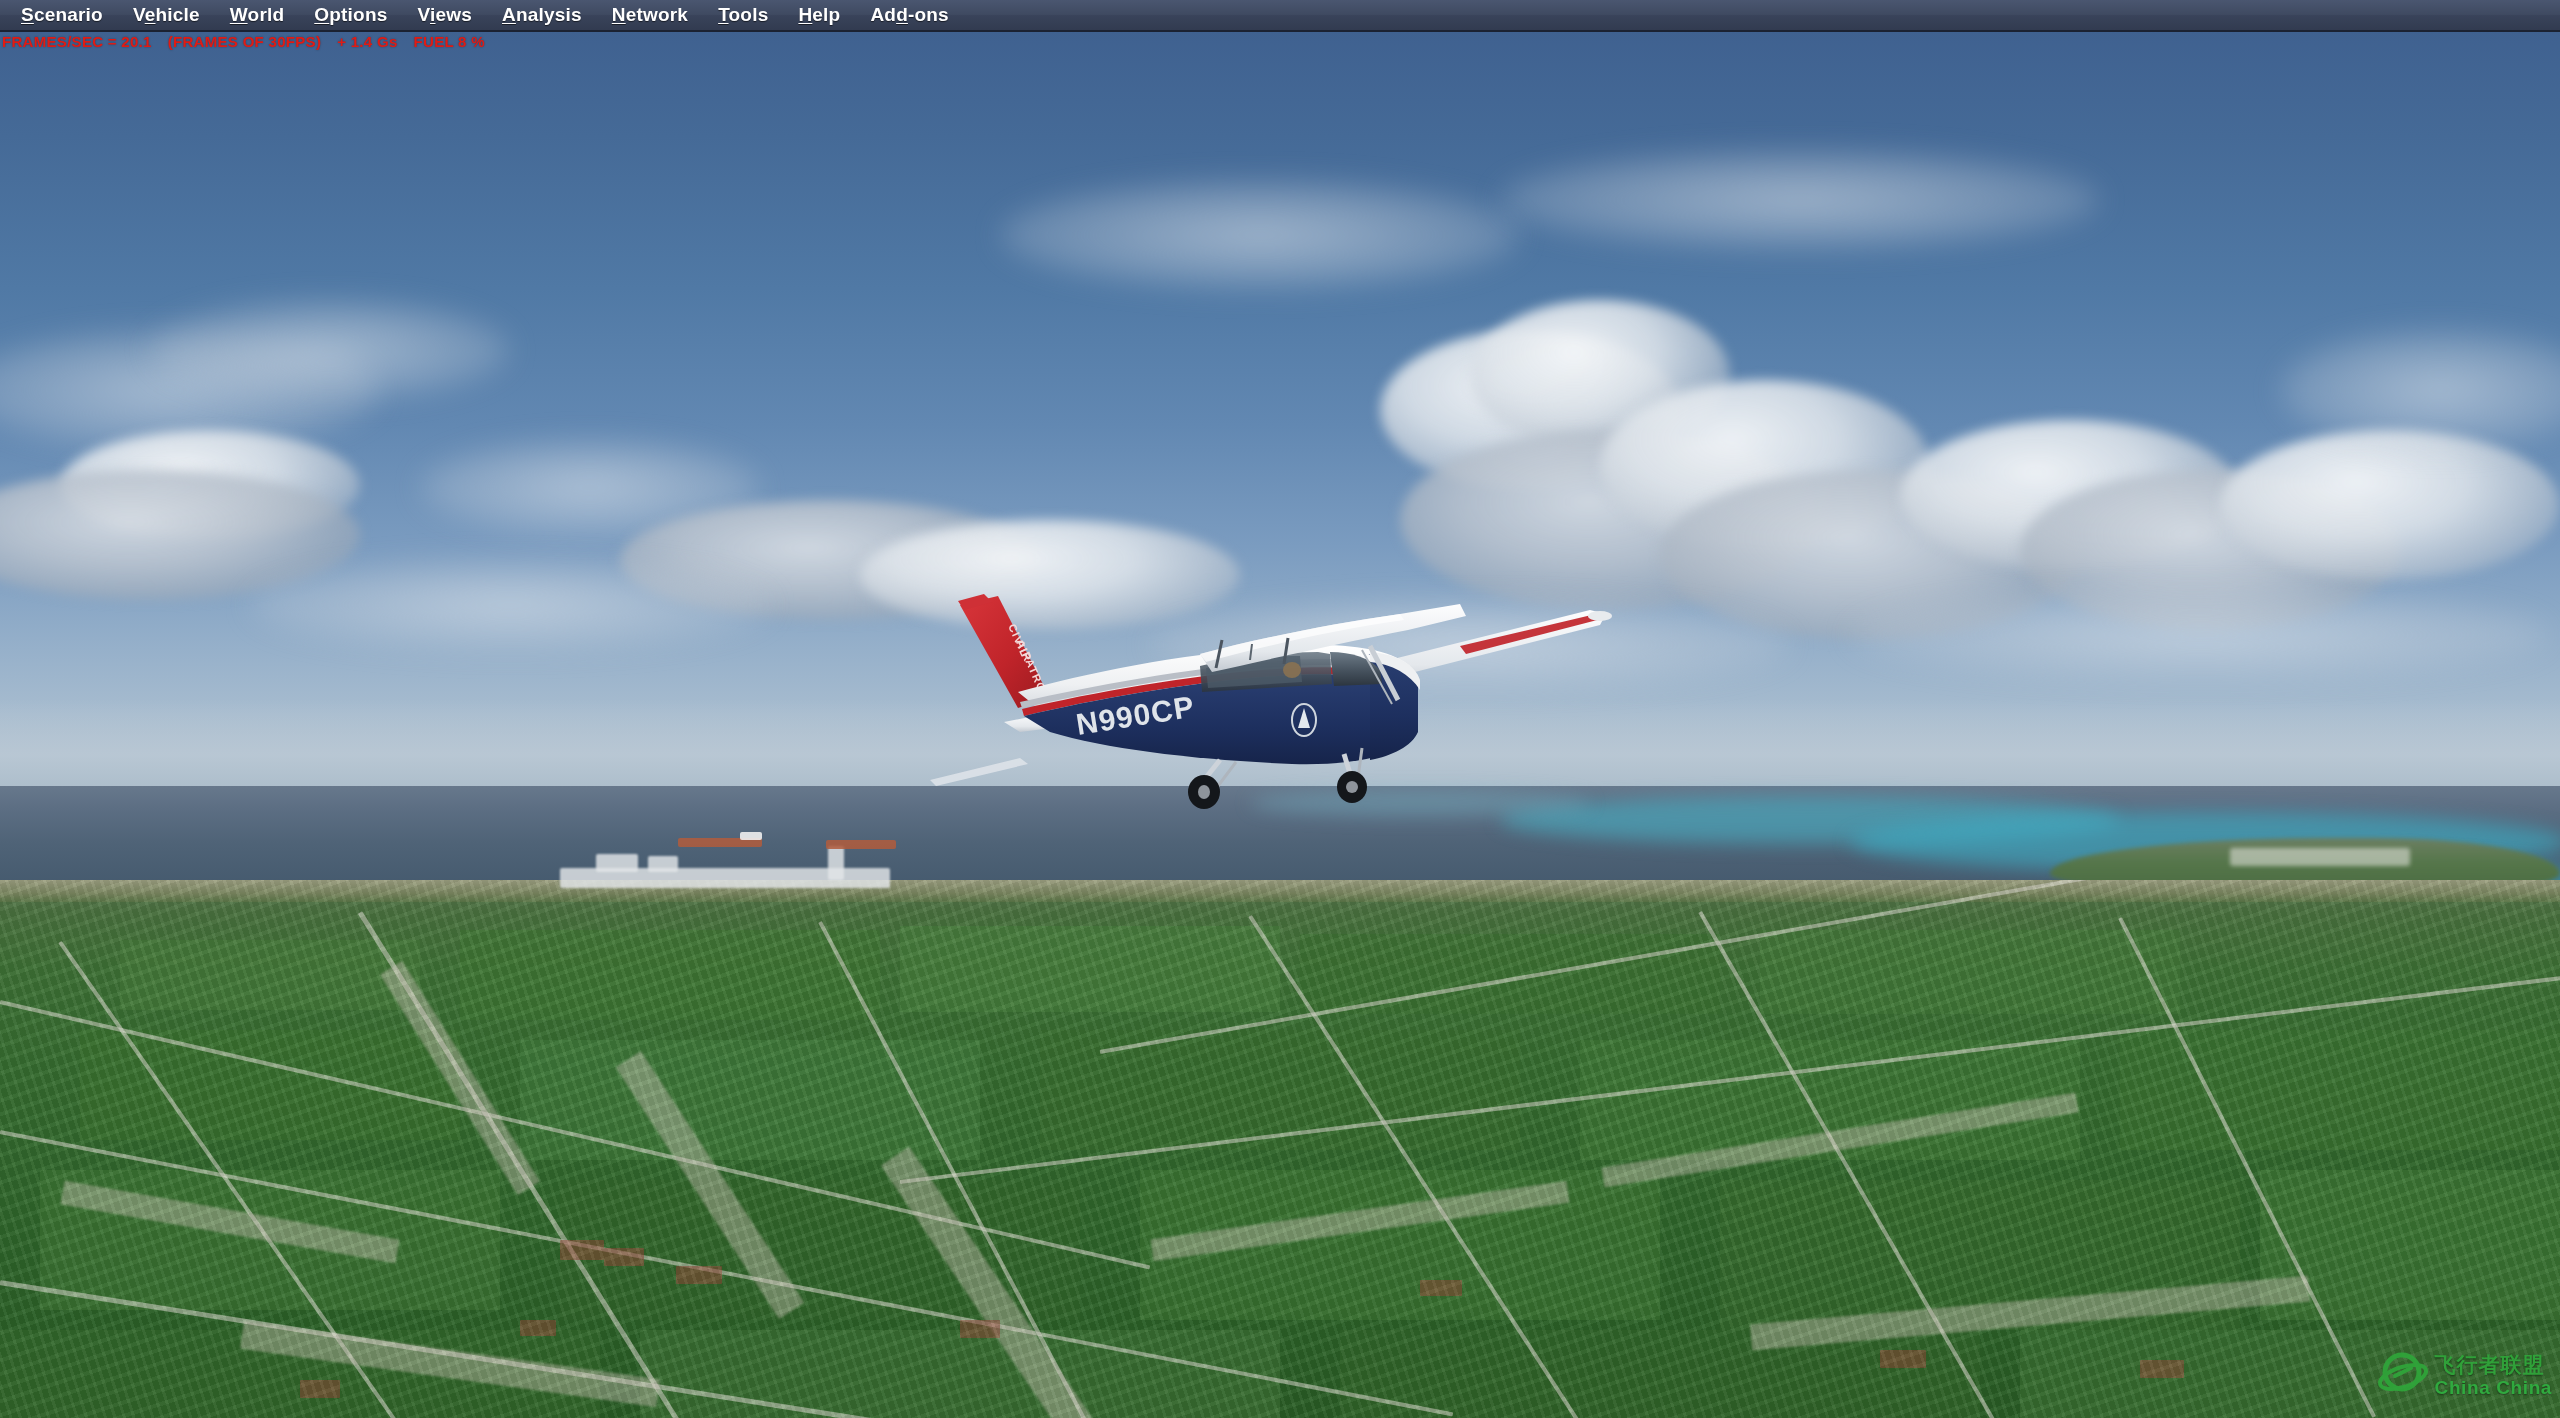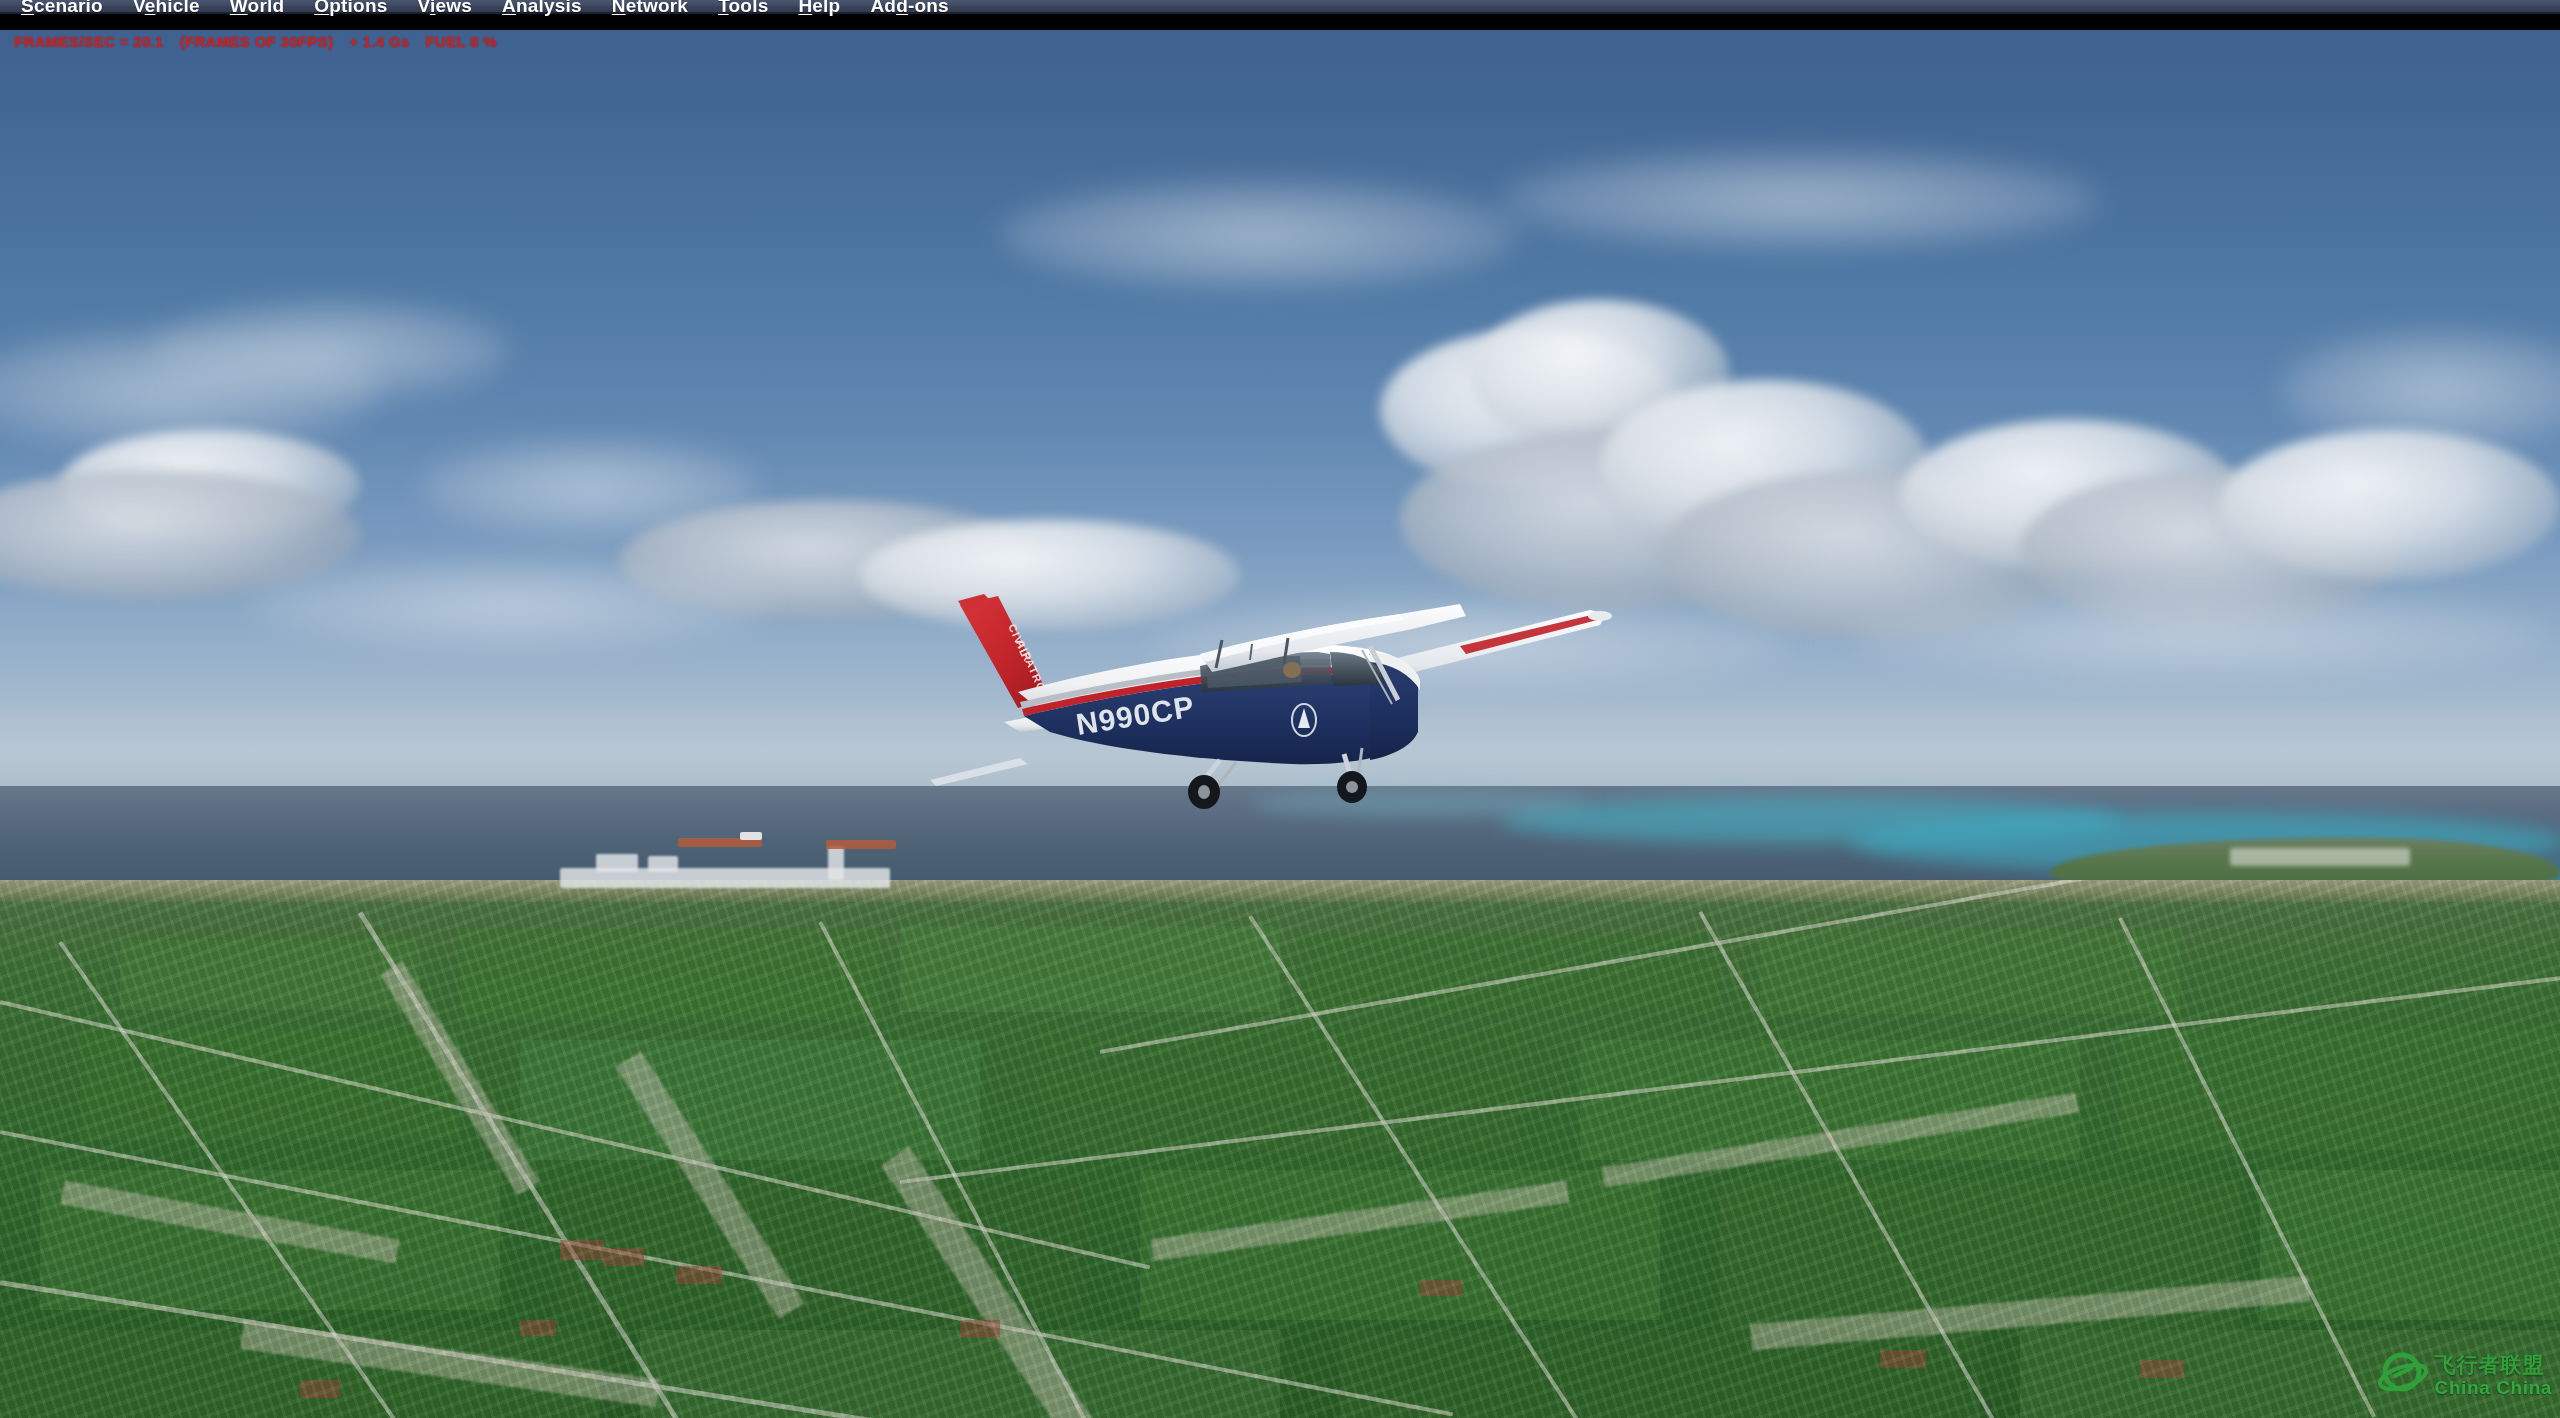--- a/index.html
+++ b/index.html
@@ -6,42 +6,42 @@
   html, body {
     width:2560px; height:1418px;
     overflow:hidden;
     background:#000;
     font-family:"Liberation Sans", sans-serif;
   }
   #app { position:relative; width:2560px; height:1418px; overflow:hidden; }
 
   
   #menubar {
-    position:absolute; left:0; top:0; width:2560px; height:14px;
+    position:absolute; left:0; top:0; width:2560px; height:32px;
     background:linear-gradient(180deg,#4a5670 0%,#3f4a61 48%,#39435a 52%,#323b50 100%);
     border-bottom:2px solid #1b2232;
     display:flex; align-items:center;
     padding-left:6px;
     z-index:50;
   }
   .menu-item {
     color:#ffffff;
     font-size:19px; font-weight:bold;
     padding:0 15px;
     line-height:26px;
     letter-spacing:.2px;
     white-space:nowrap;
     cursor:default;
     text-shadow:0 1px 1px rgba(0,0,0,.55);
   }
   .menu-item u { text-decoration:underline; text-underline-offset:2px; }
 
   
   #infobar {
-    position:absolute; left:14px; top:33px;
+    position:absolute; left:2px; top:33px;
     z-index:49;
     display:flex; align-items:baseline;
     white-space:nowrap;
   }
   .fps-text {
     color:#e01b14;
     font-size:15px;
     font-weight:bold;
     letter-spacing:.3px;
     text-shadow:0 0 2px rgba(0,0,0,.35);

